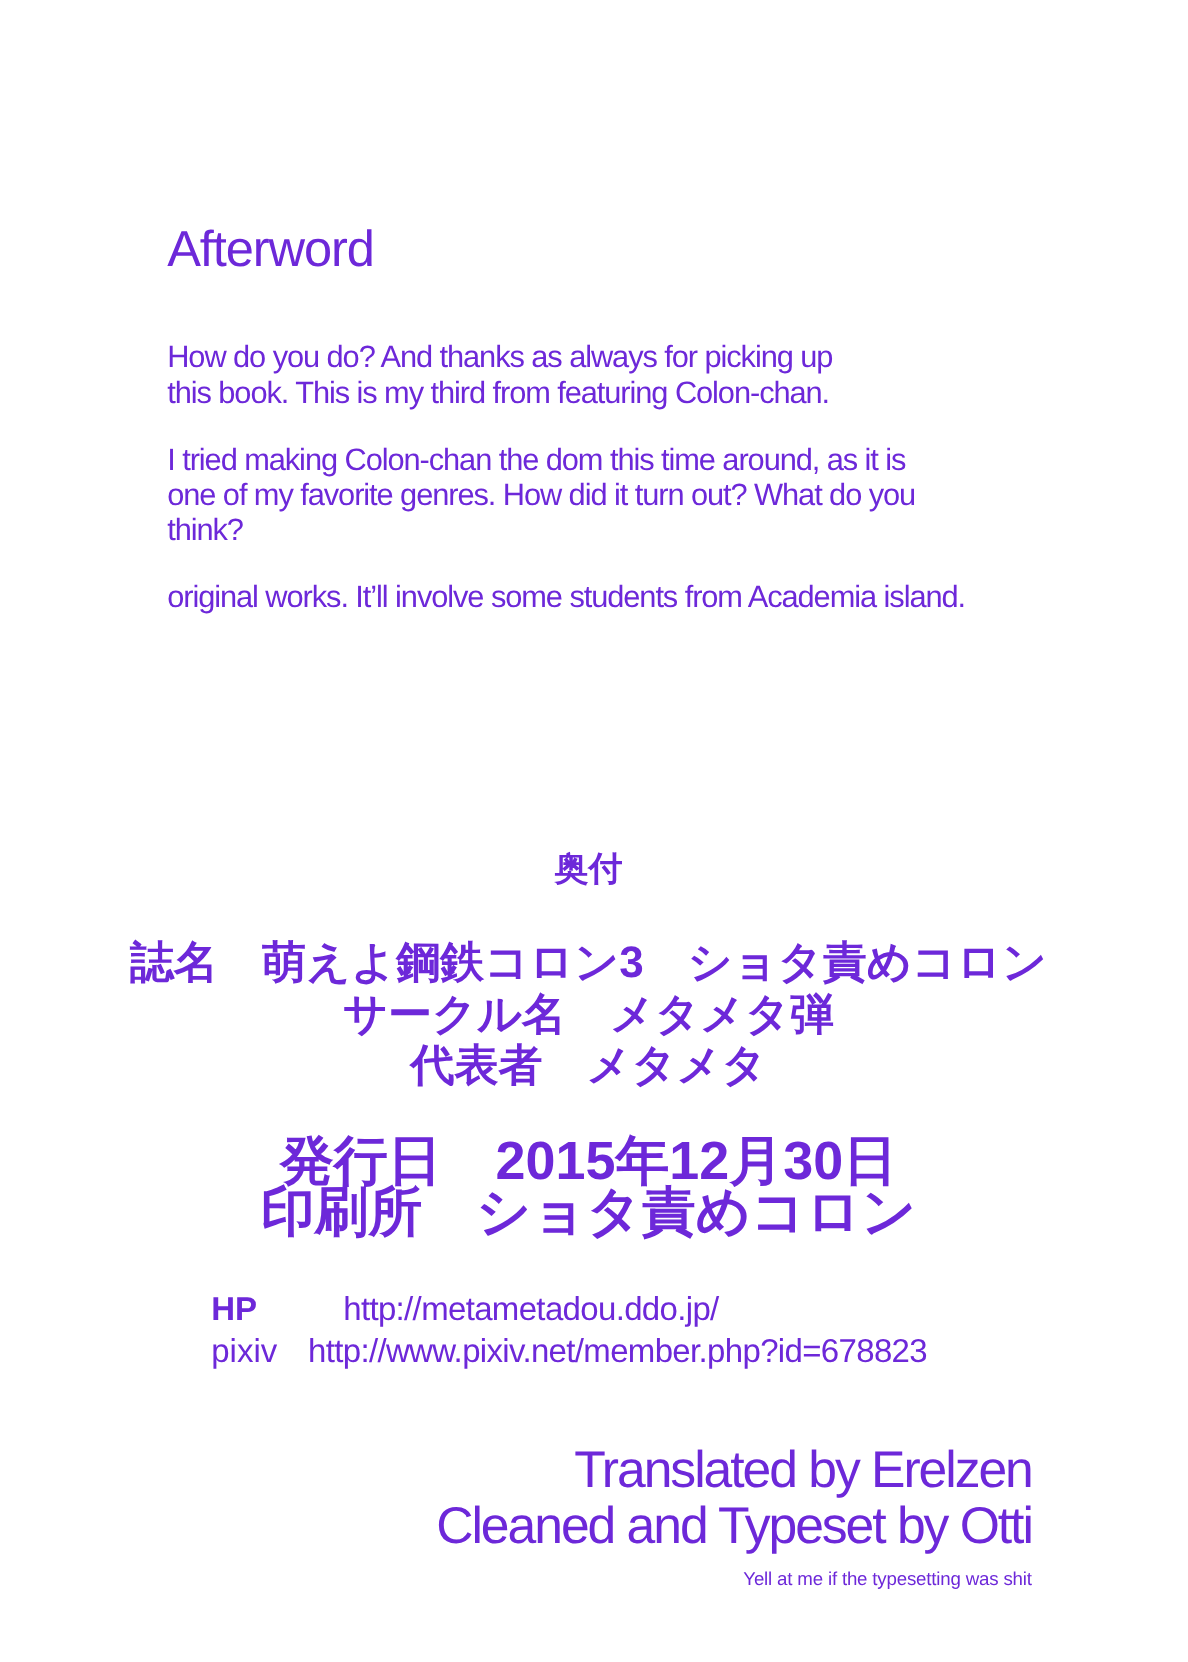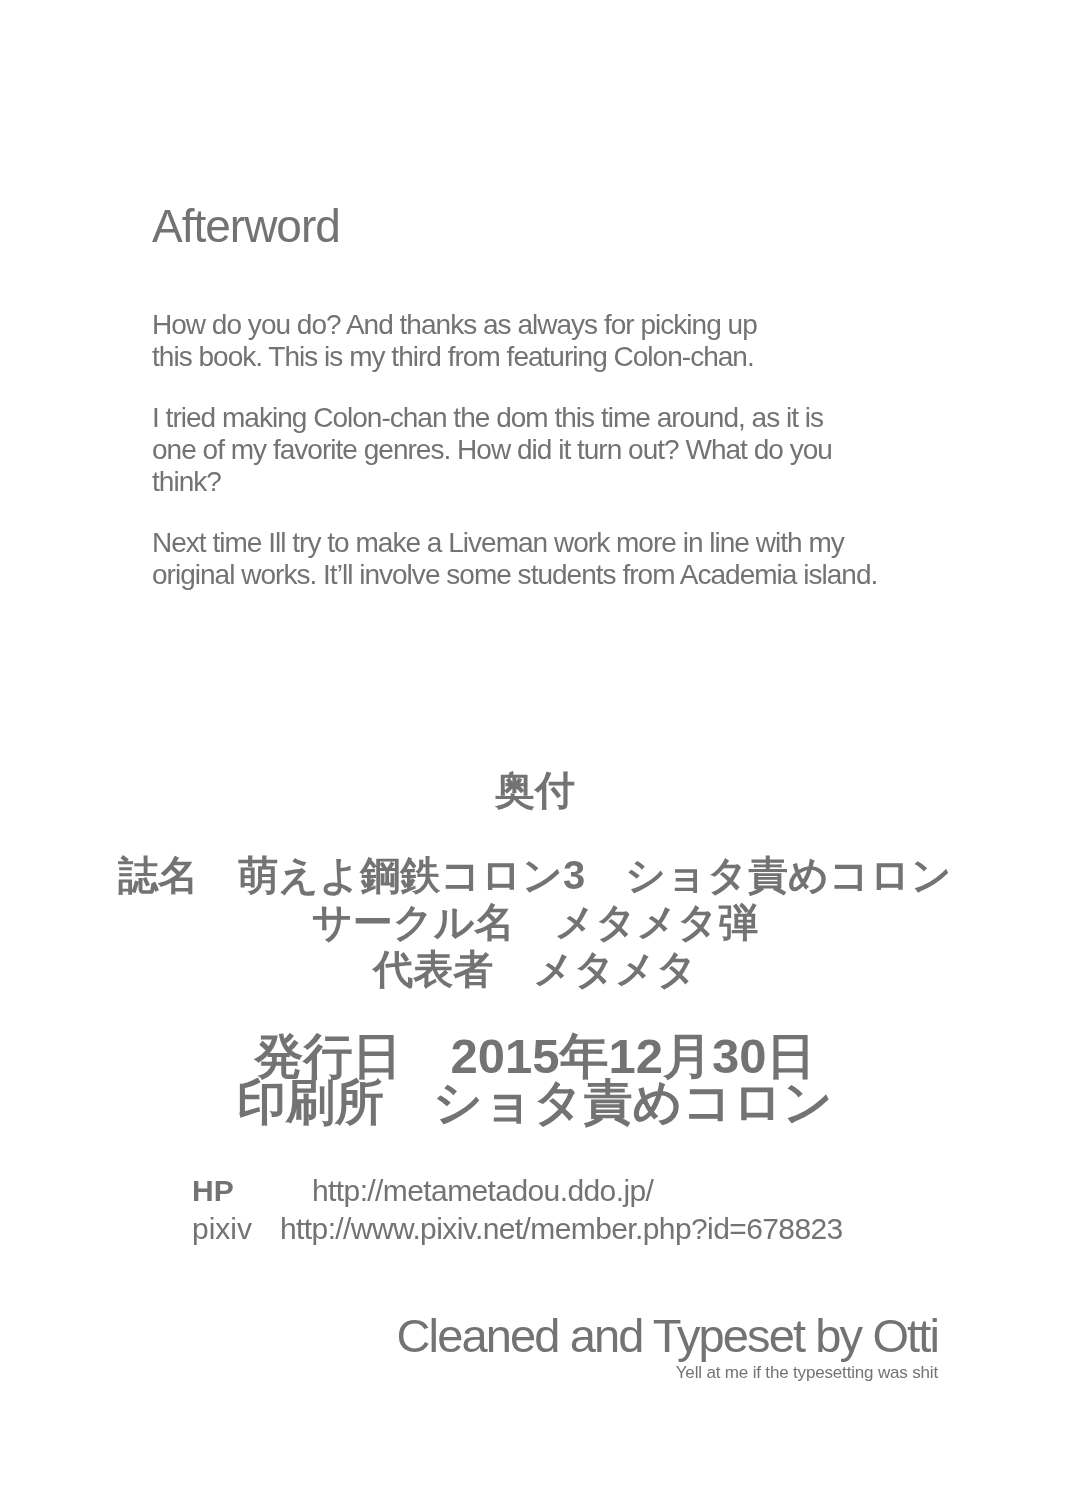--- a/index.html
+++ b/index.html
@@ -5,21 +5,21 @@
   html, body { margin: 0; padding: 0; }
   body { background: #e8e8e8; }
   .page {
     position: relative;
     width: 1080px;
     height: 1511px;
     margin: 0 auto;
     background: #ffffff;
     overflow: hidden;
     font-family: "Liberation Sans", sans-serif;
-    color: #737373;
+    color: #6d28d9;
   }
 
   
   .title {
     position: absolute;
     left: 152px;
     top: 200px;
     font-size: 46px;
     letter-spacing: -1px;
     line-height: 52px;
@@ -42,21 +42,21 @@
   
   .colophon {
     position: absolute;
     left: 0;
     right: 10px;
     top: 766px;
     text-align: center;
     font-weight: 700;
   }
   .colophon .heading {
-    font-size: 40px;
+    font-size: 31px;
     line-height: 48px;
     margin-bottom: 38px;
   }
   .colophon .circle-line {
     font-size: 40px;
     line-height: 47px;
     white-space: nowrap;
   }
   .colophon .publication {
     margin-top: 40px;
@@ -93,21 +93,21 @@
   }
   .credits .big {
     font-size: 47px;
     line-height: 51px;
     letter-spacing: -0.04em;
     white-space: nowrap;
   }
   .credits .note {
     font-size: 17px;
     line-height: 19px;
-    margin-top: 2px;
+    margin-top: 14px;
     letter-spacing: -0.01em;
     white-space: nowrap;
   }
 </style>
 </head>
 <body>
 
 <div class="page">
 
   <div class="title">Afterword</div>
@@ -116,21 +116,20 @@
     <div class="para">
       <div class="line">How do you do? And thanks as always for picking up</div>
       <div class="line">this book. This is my third from featuring Colon-chan.</div>
     </div>
     <div class="para">
       <div class="line">I tried making Colon-chan the dom this time around, as it is</div>
       <div class="line">one of my favorite genres. How did it turn out? What do you</div>
       <div class="line">think?</div>
     </div>
     <div class="para">
-      <div class="line">Next time Ill try to make a Liveman work more in line with my</div>
       <div class="line">original works. It’ll involve some students from Academia island.</div>
     </div>
   </div>
 
   <div class="colophon">
     <div class="heading">奥付</div>
     <div class="circle-line">誌名　萌えよ鋼鉄コロン3　ショタ責めコロン</div>
     <div class="circle-line">サークル名　メタメタ弾</div>
     <div class="circle-line">代表者　メタメタ</div>
     <div class="publication">
@@ -142,17 +141,18 @@
   <div class="contact">
     <div class="row">
       <span class="label">HP</span><span class="value">http://metametadou.ddo.jp/</span>
     </div>
     <div class="row">
       <span class="label">pixiv</span><span class="value">http://www.pixiv.net/member.php?id=678823</span>
     </div>
   </div>
 
   <div class="credits">
+    <div class="big">Translated by Erelzen</div>
     <div class="big">Cleaned and Typeset by Otti</div>
     <div class="note">Yell at me if the typesetting was shit</div>
   </div>
 
 </div>
 
 </body></html>

